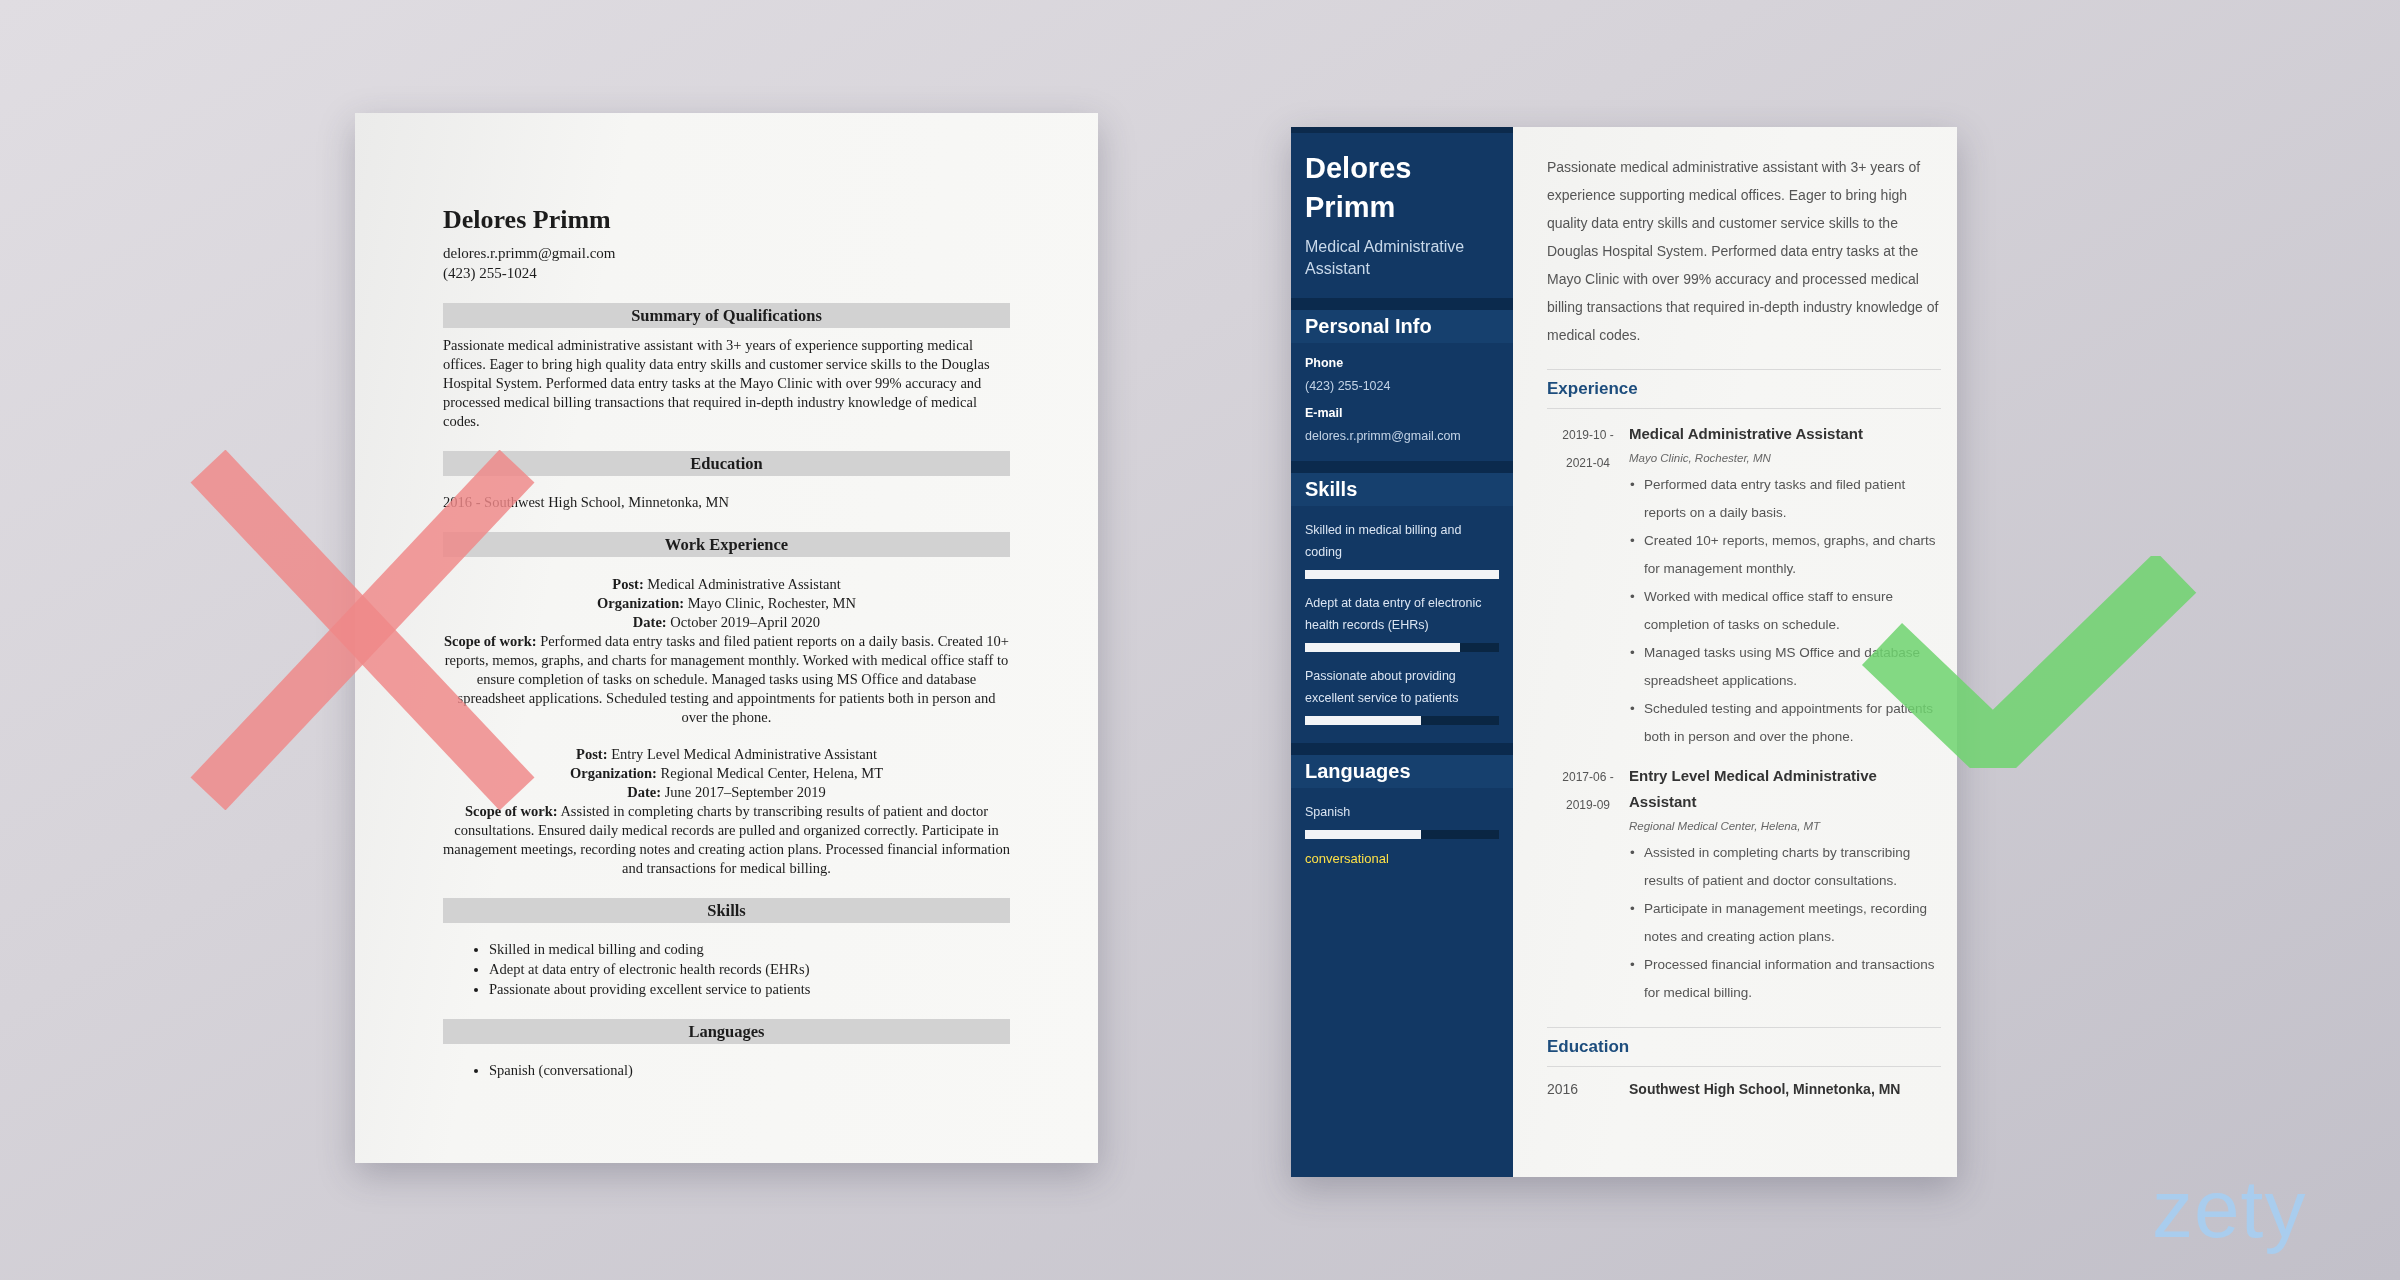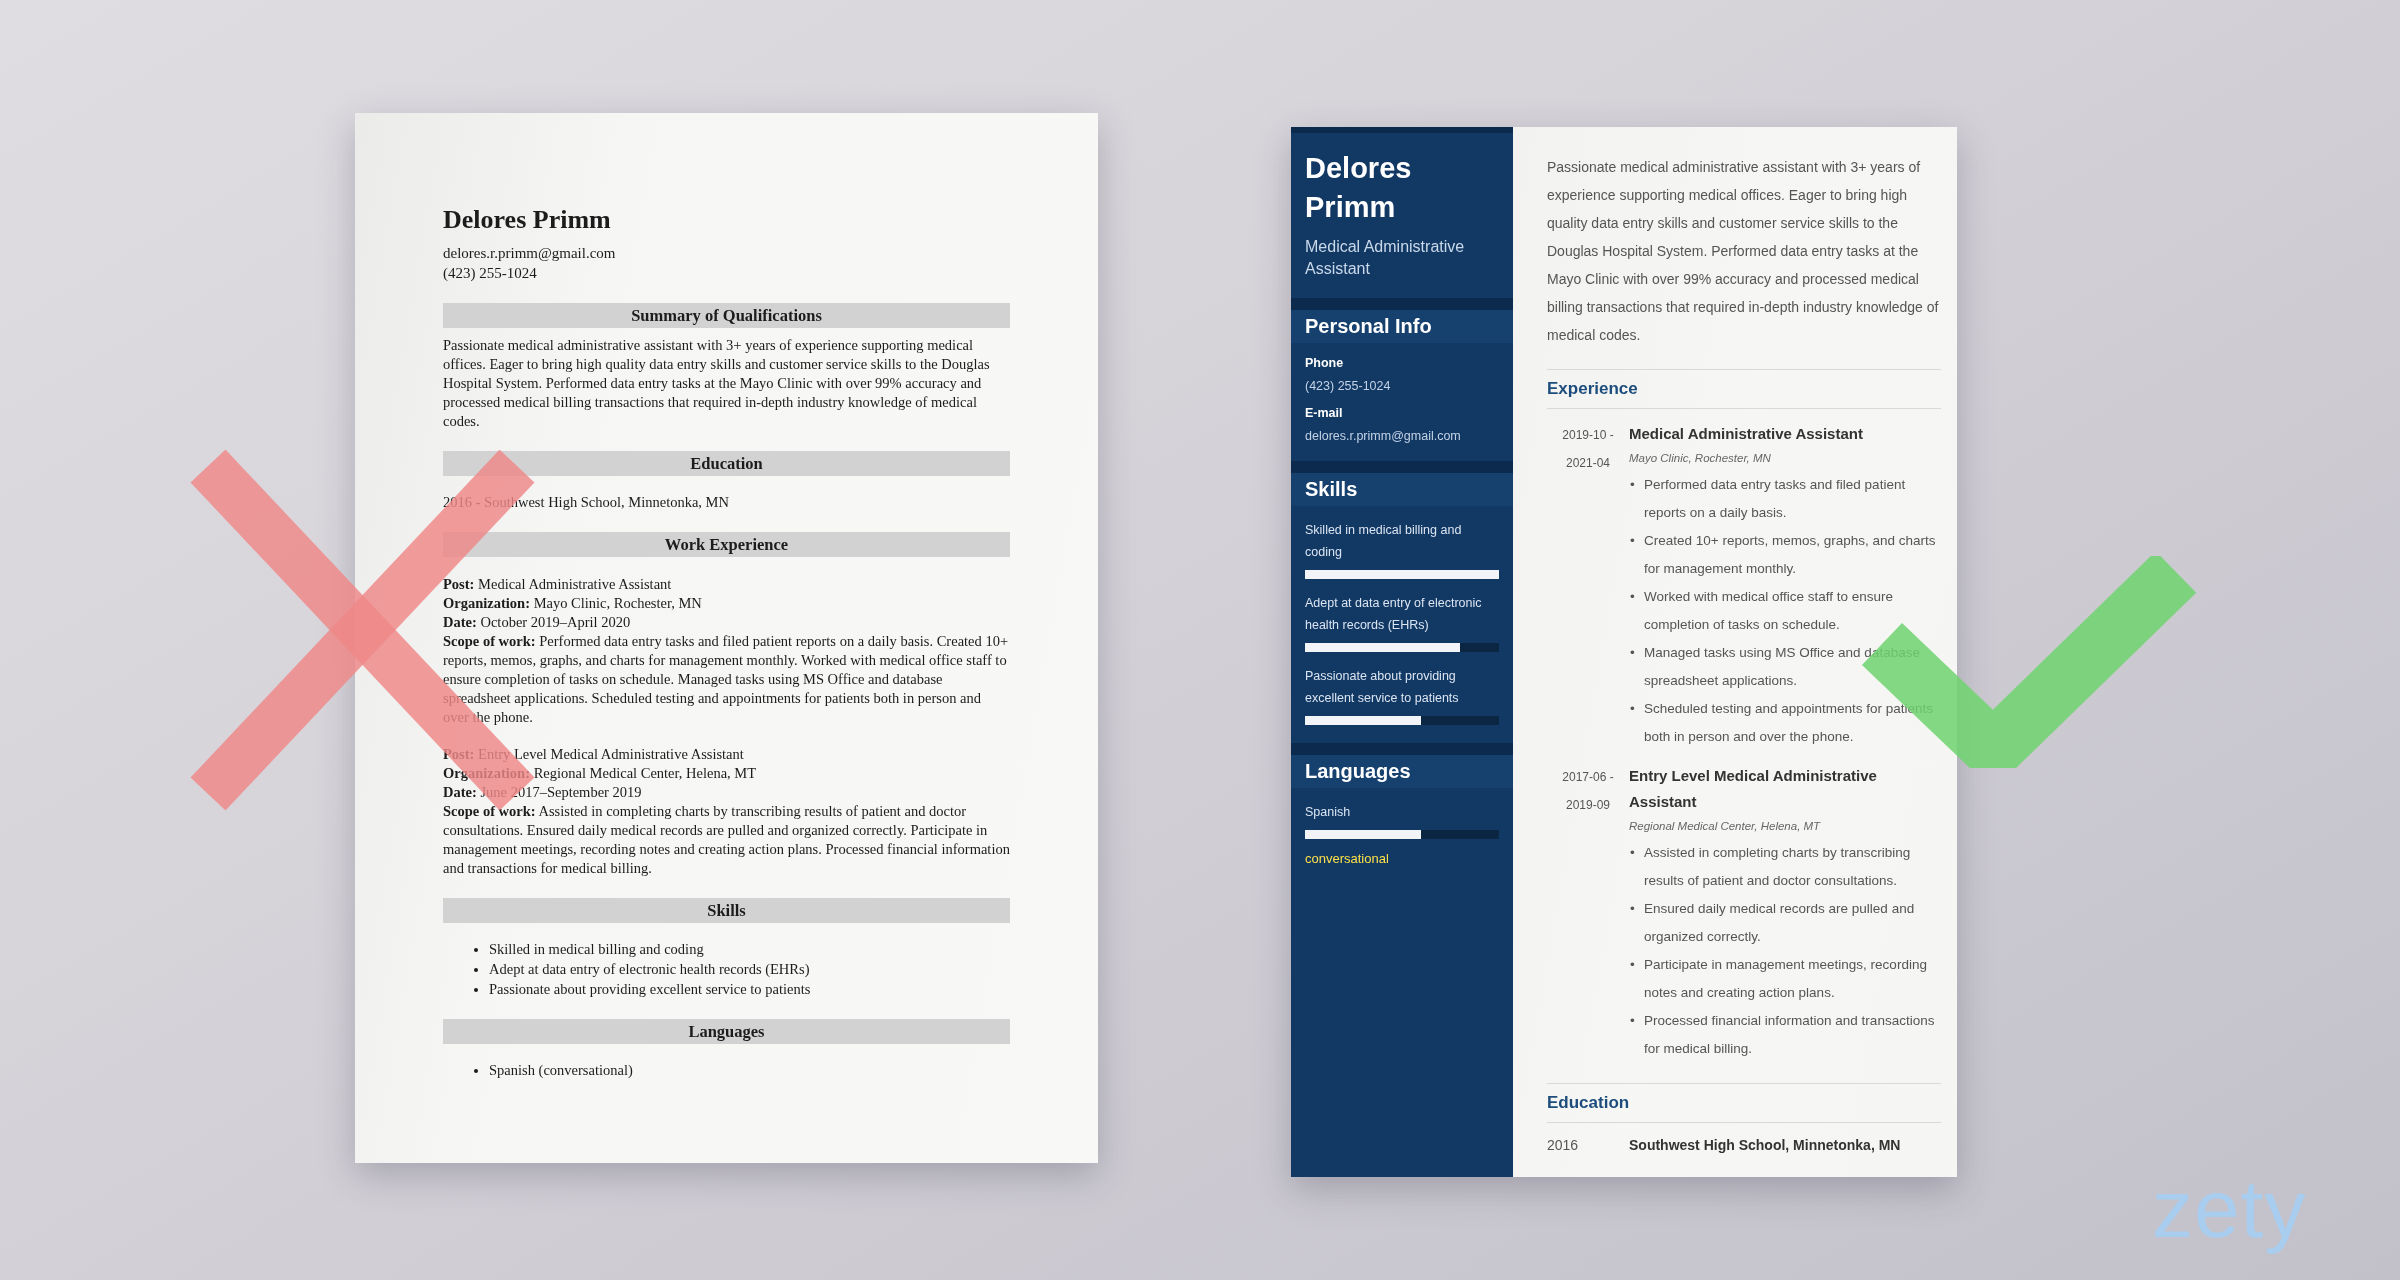--- a/index.html
+++ b/index.html
@@ -16,21 +16,21 @@
     background:linear-gradient(100deg,#ebebea 0%,#f6f6f4 30%,#f8f8f6 100%);
     padding:92px 88px 0;font-family:"Liberation Serif",serif;color:#1c1c1c;overflow:hidden;
   }
   .bad-name{font-size:26px;font-weight:bold;margin:0 0 8px;}
   .bad-contact{font-size:15px;line-height:20px;}
   .bad-bar{background:#d2d2d2;height:25px;line-height:25px;text-align:center;
            font-weight:bold;font-size:16.5px;margin:20px 0 0;}
   .bad-body{font-size:14.5px;line-height:19px;margin:8px 0 0;}
   .bad-entry{font-size:14.5px;line-height:19px;margin:17px 0 0;}
   .bad-job{margin-top:18px;font-size:14.5px;line-height:19px;}
-  .bad-job p{margin:0;}
+  .bad-job p{margin:0;text-align:center;}
   .bad-list{margin:16px 0 0;padding:0 0 0 46px;font-size:14.5px;line-height:20px;}
   .bad-list li{margin:0;}
 
   
   .good{position:absolute;left:1291px;top:127px;width:666px;height:1050px;display:flex;
         box-shadow:0 12px 34px rgba(55,55,75,.28);}
   .sidebar{width:222px;flex:none;background:#123864;color:#fff;box-sizing:border-box;
            border-top:6px solid #0c2a4c;overflow:hidden;}
   .sb-name{font-size:29px;font-weight:bold;line-height:39px;padding:16px 14px 0;}
   .sb-title{font-size:16px;line-height:22px;color:#c9d9ea;padding:9px 14px 0;}
@@ -194,21 +194,20 @@
       <div class="job">
         <div class="job-dates">
           <div>2017-06 -</div>
           <div>2019-09</div>
         </div>
         <div class="job-body">
           <p class="job-title">Entry Level Medical Administrative Assistant</p>
           <p class="job-company">Regional Medical Center, Helena, MT</p>
           <ul class="job-bullets">
             <li>Assisted in completing charts by transcribing results of patient and doctor consultations.</li>
-            <li>Ensured daily medical records are pulled and organized correctly.</li>
             <li>Participate in management meetings, recording notes and creating action plans.</li>
             <li>Processed financial information and transactions for medical billing.</li>
           </ul>
         </div>
       </div>
 
       <hr class="sec-rule rule-gap-top">
       <div class="gm-heading">Education</div>
       <hr class="sec-rule">
 

